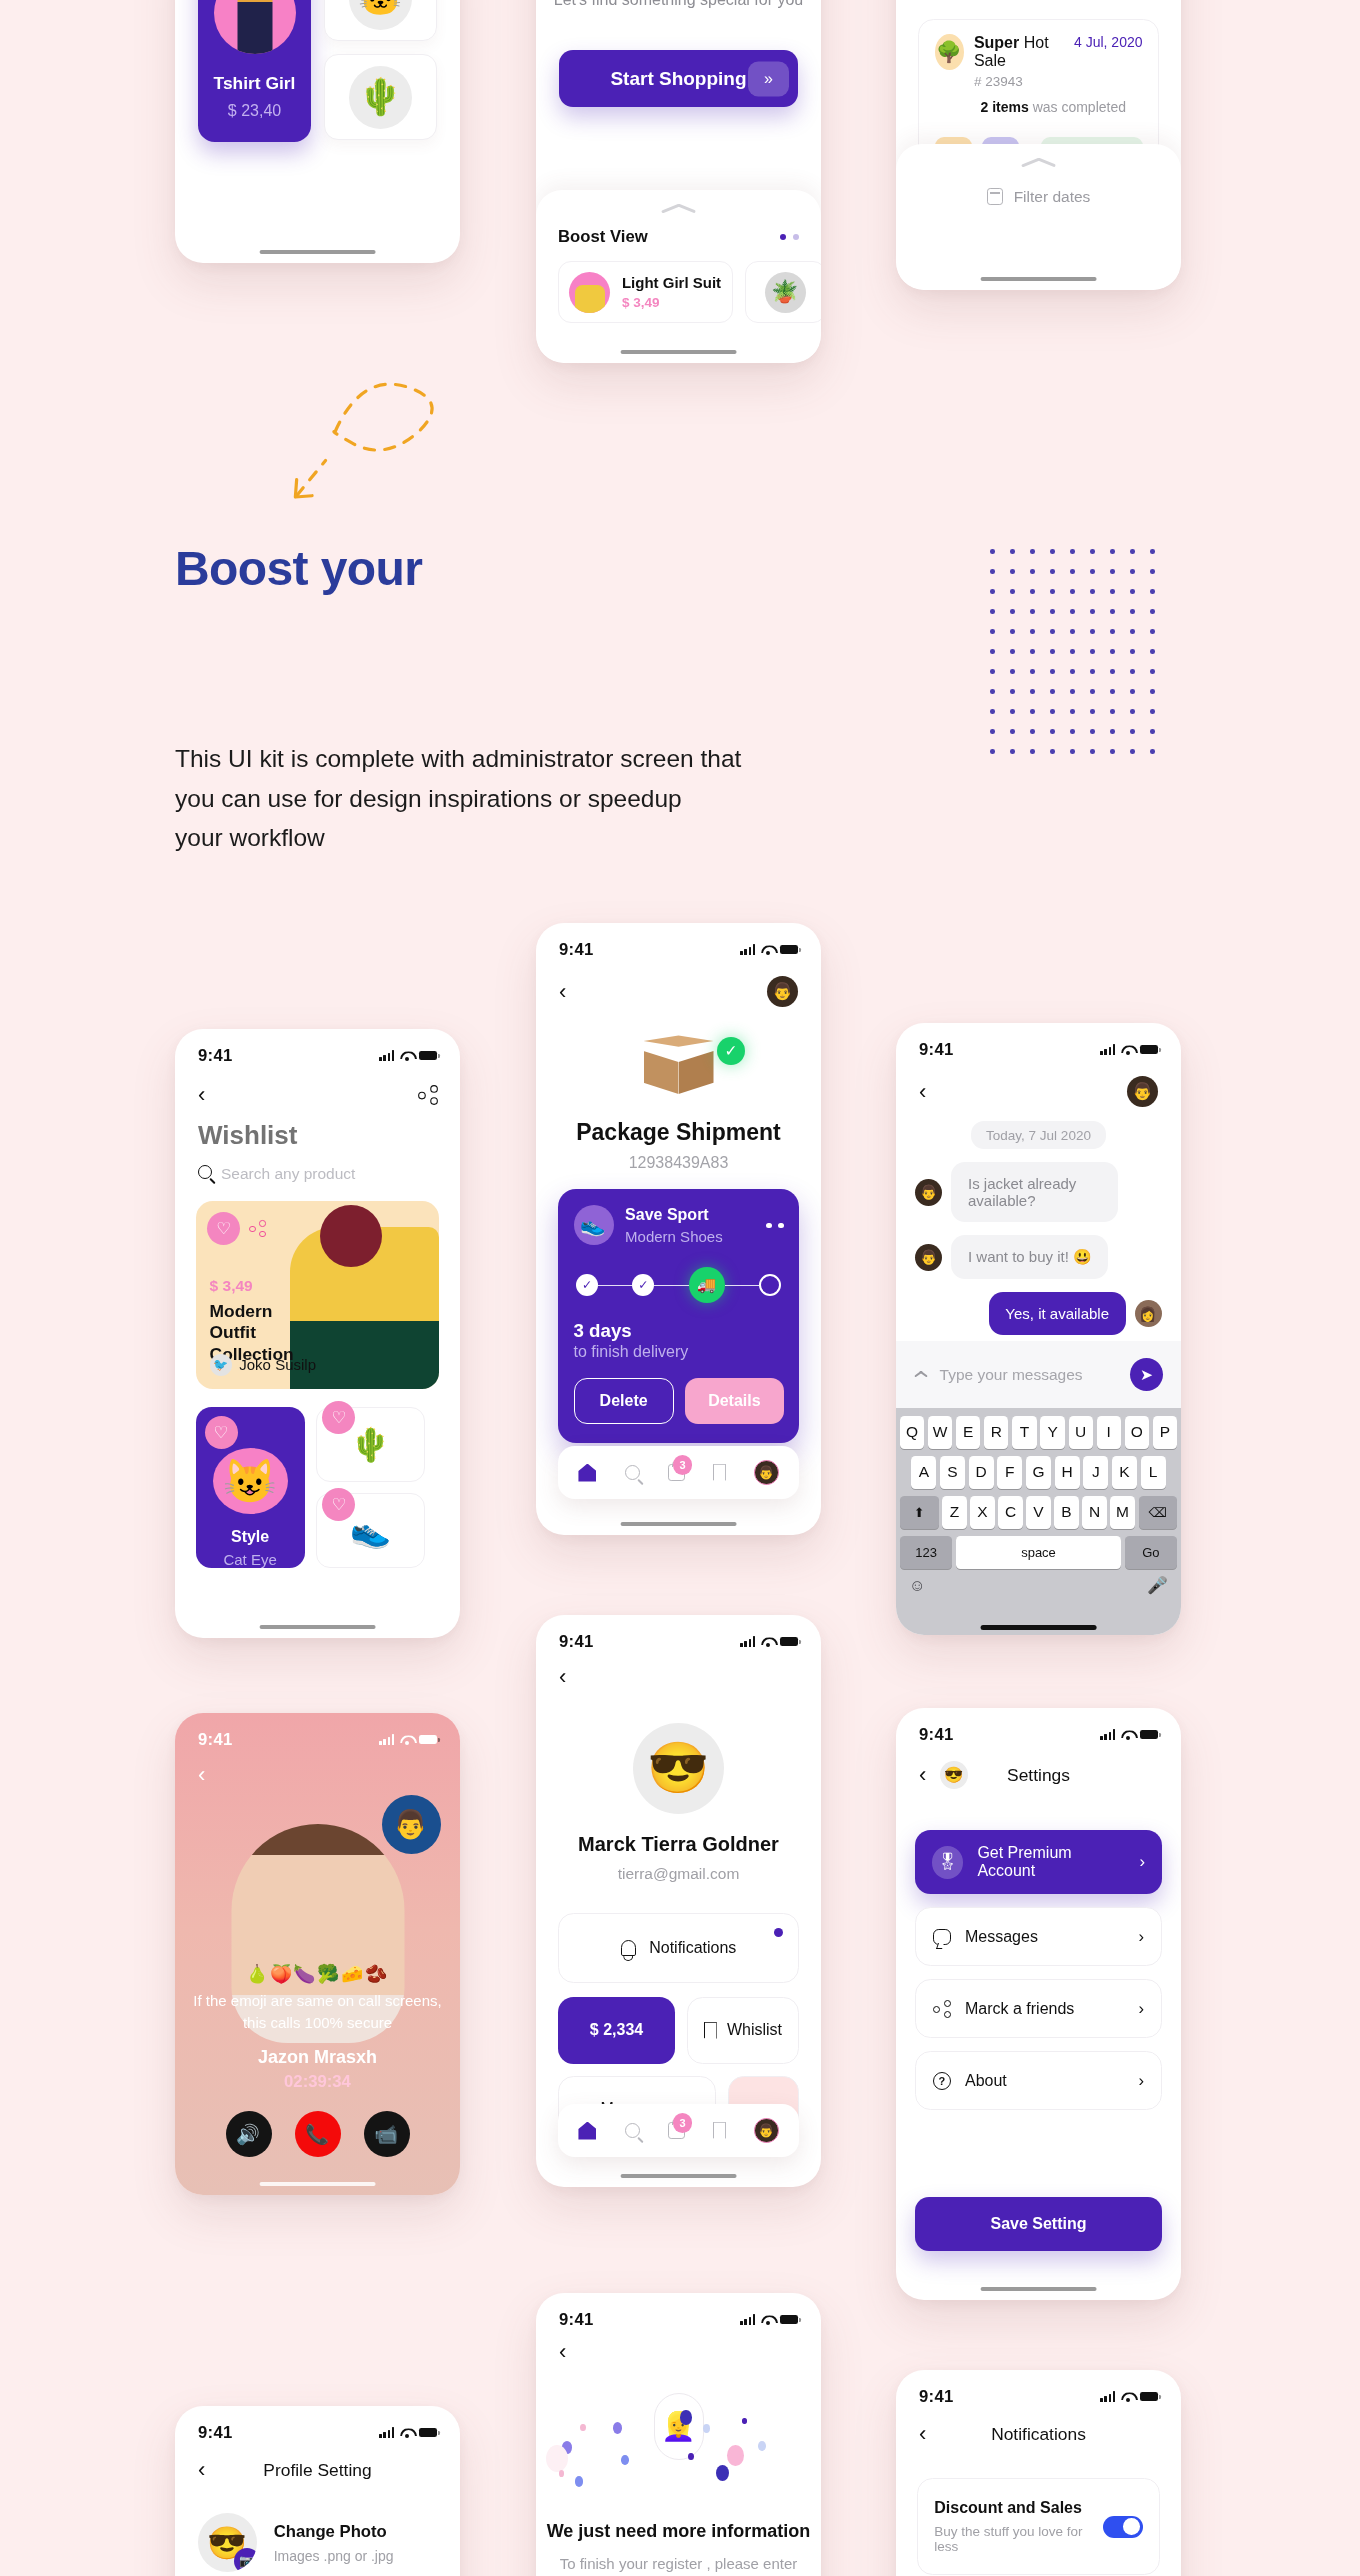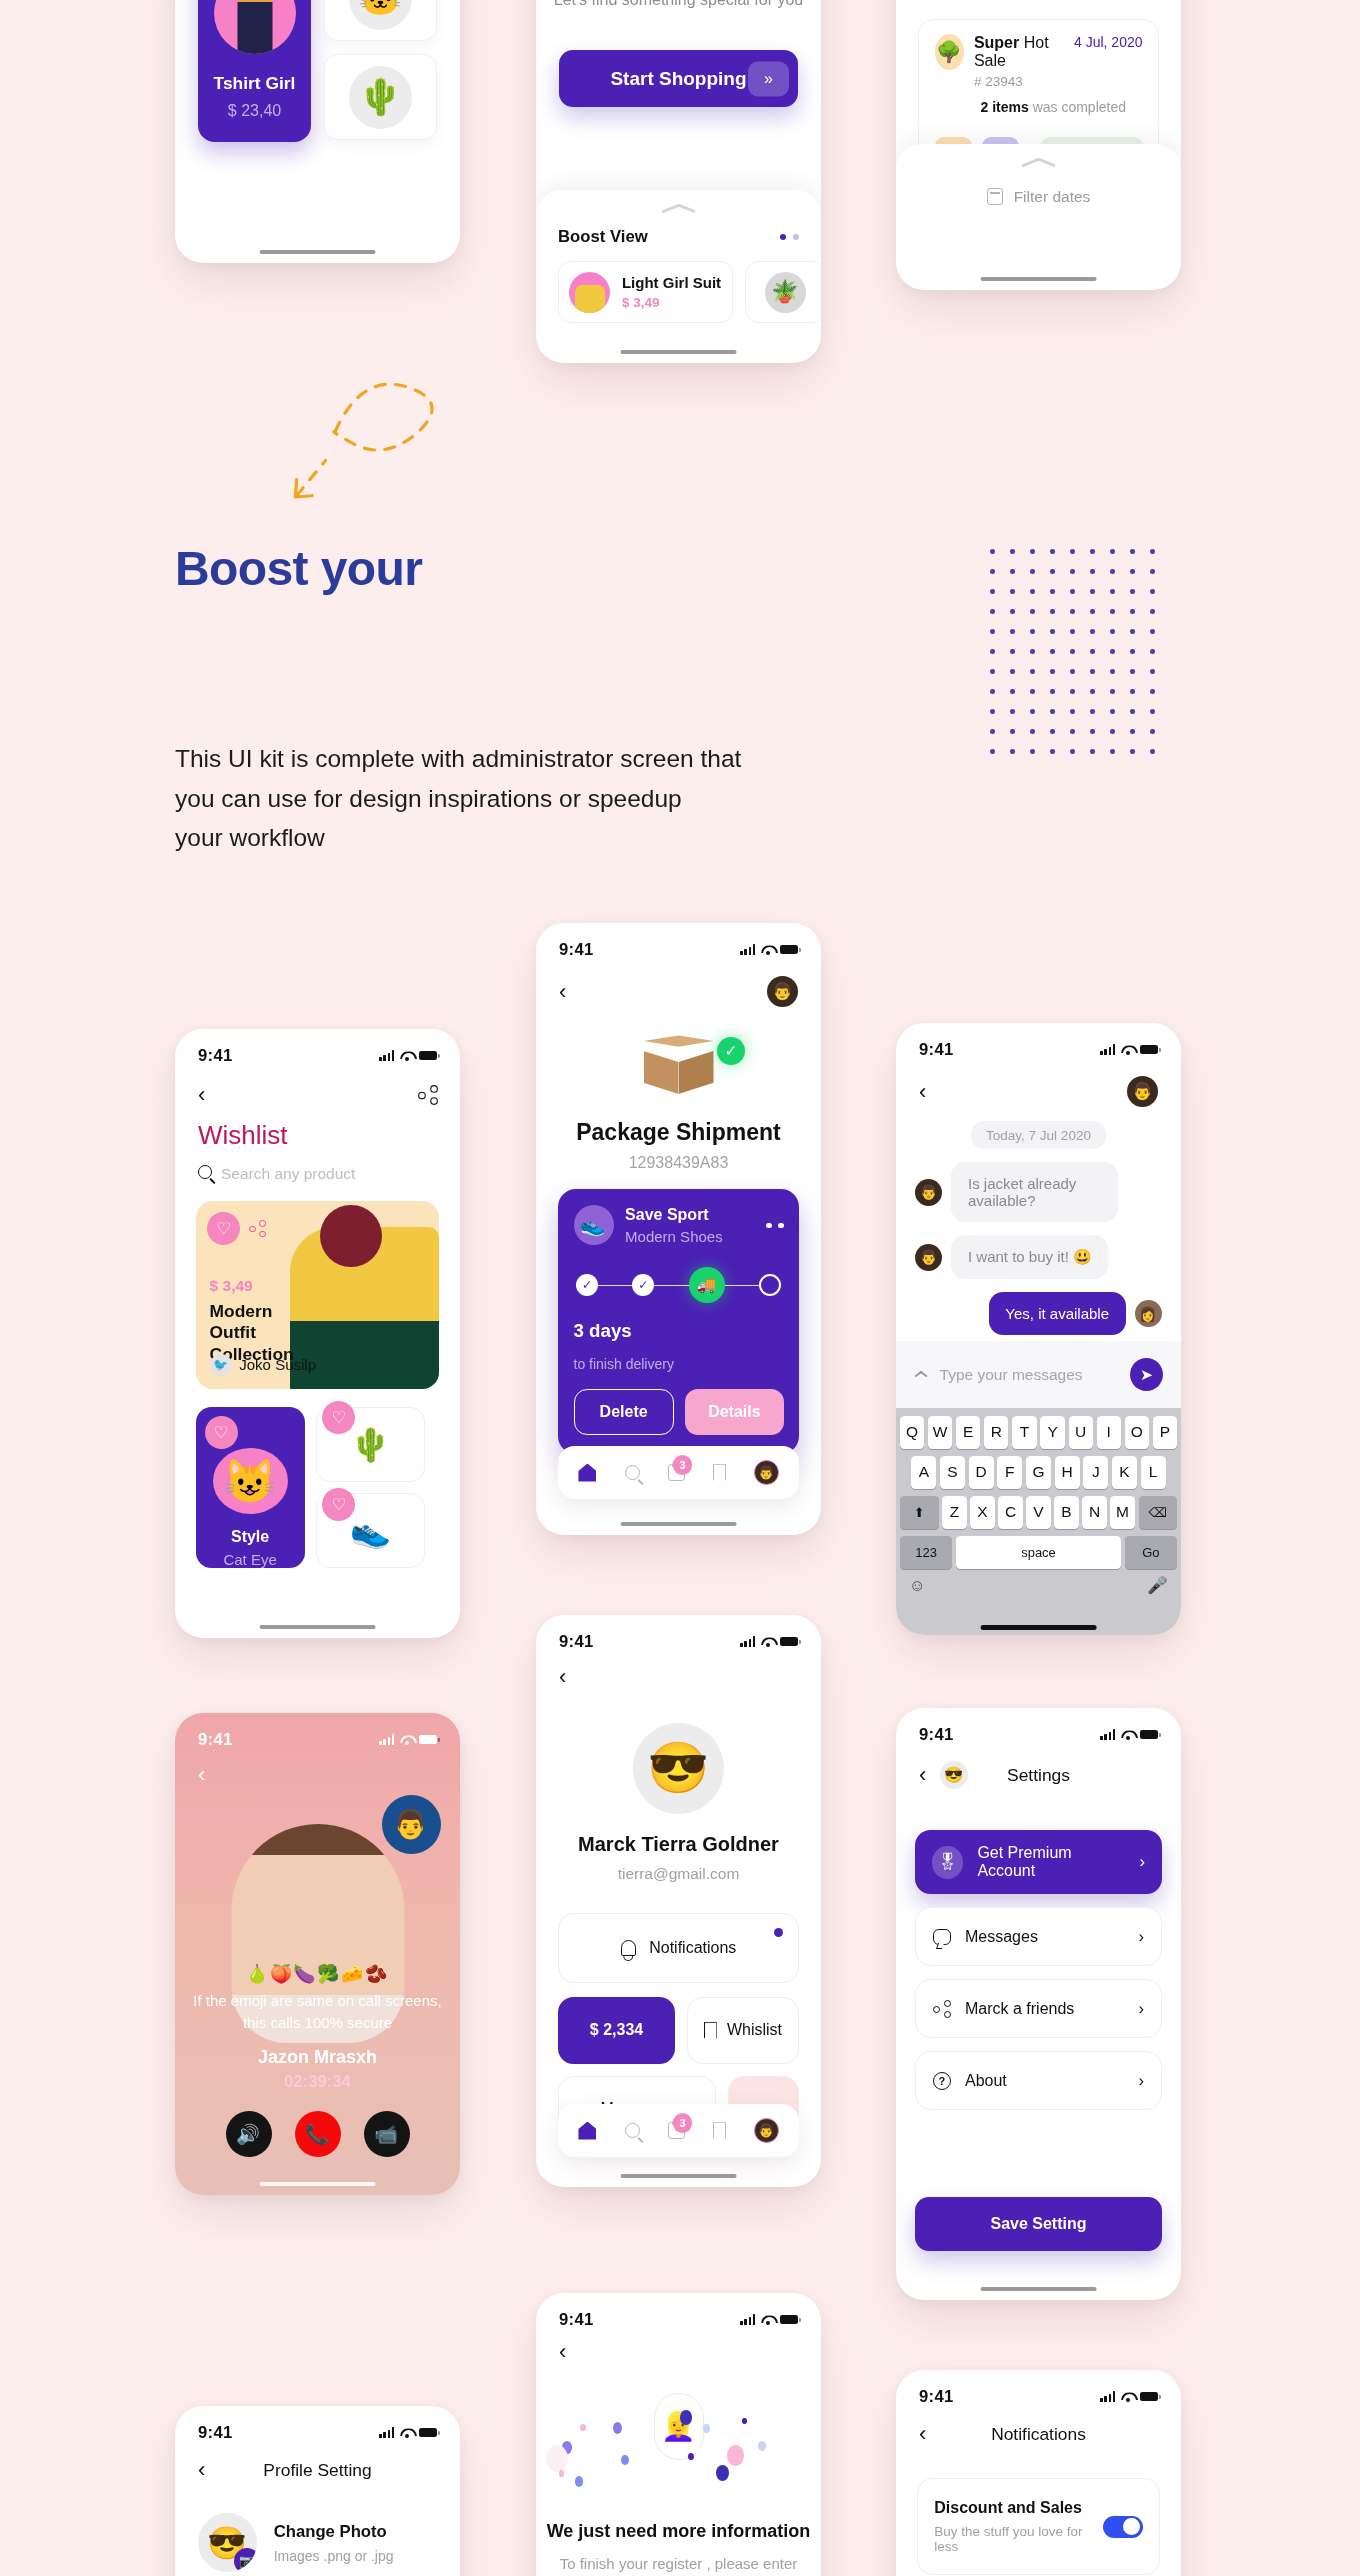--- a/index.html
+++ b/index.html
@@ -176,21 +176,21 @@
   .filterrow{display:flex;align-items:center;justify-content:center;gap:10.3px;margin-top:22px;
     color:#9b9ba1;font-size:15.5px;}
   .cal-ico{width:16.7px;height:16.7px;border:1.6px solid #b3b3b8;border-radius:3.2px;position:relative;}
   .cal-ico::before{content:"";position:absolute;left:1.9px;right:1.9px;top:2.6px;height:1.6px;background:#b3b3b8;}
 
   
   
   
   #p4 { left: 175px; top: 1029px; width: 285px; height: 609px; }
   .wl-head{display:flex;align-items:center;justify-content:space-between;padding:18px 23px 0 23px;}
-  .pagetitle{font-size:26px;font-weight:normal;color:#be185d;padding:14px 17px 0 23px;}
+  .pagetitle{font-size:26px;font-weight:bold;color:#737373;padding:14px 17px 0 23px;}
   .searchrow{display:flex;align-items:flex-start;gap:9px;padding:14px 23px 0 23px;}
   .mag{width:14px;height:14px;border:1.9px solid #111;border-radius:50%;position:relative;}
   .mag::after{content:"";position:absolute;right:-5.2px;bottom:-3.9px;width:7px;height:1.9px;
     background:#111;transform:rotate(45deg);border-radius:1.3px;}
   .searchph{font-size:15.5px;color:#bcbcc2;}
   .wlbanner{
     margin:18px 20.6px 0 20.6px;height:188px;border-radius:16.7px;background:#fbe3bb;
     position:relative;overflow:hidden;
   }
   .wlb-model{position:absolute;right:0;bottom:0;width:149px;height:162px;
@@ -250,21 +250,21 @@
   .sc-more{margin-left:auto;display:flex;gap:5.8px;}
   .sc-more i{width:5.8px;height:5.8px;border-radius:50%;background:#fff;display:block;}
   .track{display:flex;align-items:center;margin-top:22px;padding:0 2.6px;}
   .tnode{width:22px;height:22px;border-radius:50%;background:#fff;display:flex;
     align-items:center;justify-content:center;color:#4b21b5;font-size:12.2px;flex:0 0 auto;}
   .tnode.hollow{background:transparent;border:2.3px solid #fff;}
   .tnode.active{width:36px;height:36px;background:#18d26b;color:#fff;font-size:15.5px;
     box-shadow:0 0 14px rgba(24,210,107,.5);}
   .tline{flex:1;height:1.6px;background:#fff;opacity:.85;}
   .sc-days{color:#fff;font-size:18.7px;font-weight:bold;margin-top:16.7px;}
-  .sc-deliv{color:#bfb1ed;font-size:14px;margin-top:14px;}
+  .sc-deliv{color:#bfb1ed;font-size:16px;margin-top:1px;}
   .sc-btns{display:flex;gap:11.6px;margin-top:16.7px;}
   .btn-ghost{flex:1;height:46px;border-radius:13px;border:1.3px solid #fff;color:#fff;
     font-size:16px;font-weight:bold;display:flex;align-items:center;justify-content:center;}
   .btn-pink{flex:1;height:46px;border-radius:13px;background:#f7a6cd;color:#fff;
     font-size:16px;font-weight:bold;display:flex;align-items:center;justify-content:center;}
   .tabbar{position:absolute;left:22px;right:22px;bottom:36px;height:53px;border-radius:16.7px;
     background:#fff;box-shadow:0 7.7px 22px rgba(120,70,70,.12);
     display:flex;align-items:center;justify-content:space-around;padding:0 6.4px;}
   .tb-home{width:18px;height:18px;background:#4b21b5;
     clip-path:polygon(50% 0,100% 42%,100% 100%,0 100%,0 42%);}

